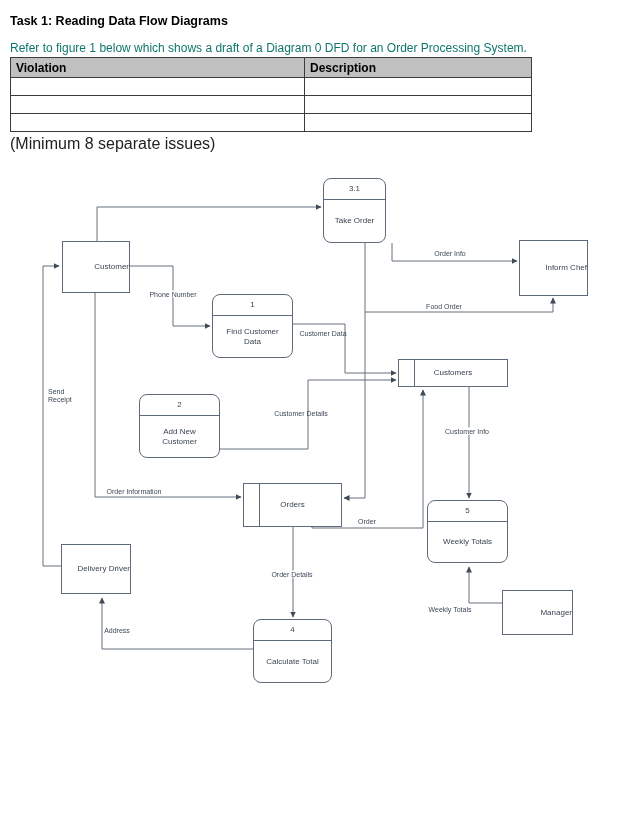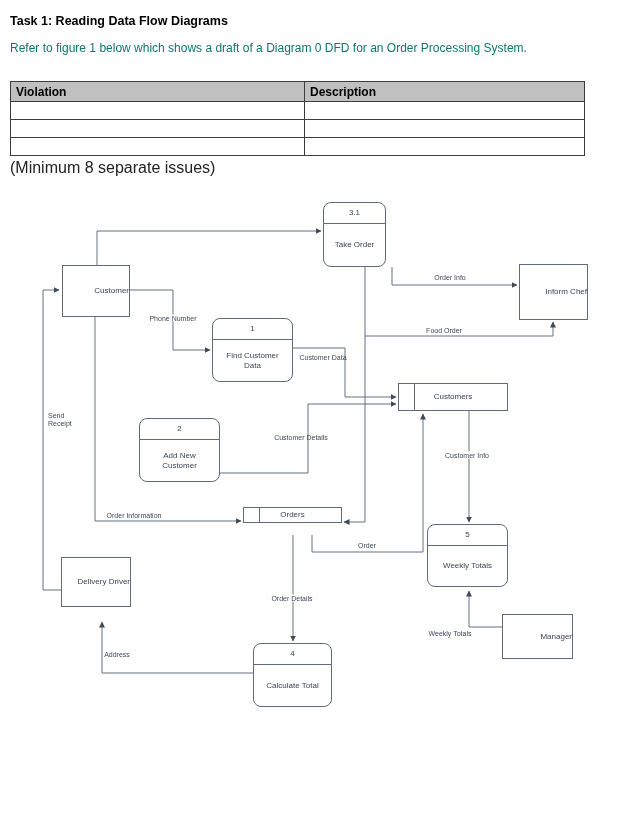--- a/index.html
+++ b/index.html
@@ -1,20 +1,20 @@
 <!DOCTYPE html>
 <html><head>
 <meta charset="utf-8">
 <style>
   html,body{margin:0;padding:0;background:#fff;}
   body{width:629px;height:826px;font-family:"Liberation Sans",sans-serif;color:#1a1a1a;overflow:hidden;}
   .doc{padding:0 10px;}
   .doc-title{font-size:12.5px;font-weight:bold;margin:14px 0 0 0;color:#000;}
   .doc-para{font-size:12px;line-height:17px;margin:12px 0 0 0;max-width:600px;color:#0f766e;}
-  table.vtable{border-collapse:collapse;width:575px;margin-top:24px;table-layout:fixed;}
+  table.vtable{border-collapse:collapse;width:522px;margin-top:0;table-layout:fixed;}
   table.vtable th,table.vtable td{border:1px solid #3c3c3c;font-size:12px;padding:1px 5px;text-align:left;}
   table.vtable th{background:#c0c0c0;font-weight:bold;height:17px;color:#000;}
   table.vtable td{height:15px;}
   .col-violation{width:283px;}
   .note{font-size:16px;margin:3px 0 0 0;color:#222;}
   .caption{font-size:12px;margin:2px 0 0 0;color:#222;}
 
   
   .diagram{position:relative;width:629px;height:545px;margin-top:8px;}
   .diagram svg.wires{position:absolute;left:0;top:0;}
@@ -112,31 +112,31 @@
       <div class="process-num">4</div>
       <div class="process-label">Calculate Total</div>
     </div>
 
     <div class="node entity shadow-left" style="left:52px;top:80px;width:68px;height:52px;">
       <span>Customer</span>
     </div>
     <div class="node entity shadow-right" style="left:509px;top:79px;width:69px;height:56px;">
       <span>Inform Chef</span>
     </div>
-    <div class="node entity shadow-left" style="left:51px;top:372px;width:70px;height:50px;">
+    <div class="node entity shadow-left" style="left:51px;top:383px;width:70px;height:50px;">
       <span>Delivery Driver</span>
     </div>
     <div class="node entity shadow-right" style="left:492px;top:421px;width:71px;height:45px;margin-top:8px;">
       <span>Manager</span>
     </div>
 
     <div class="node store" style="left:388px;top:198px;width:110px;height:28px;">
       <span>Customers</span>
     </div>
-    <div class="node store" style="left:233px;top:322px;width:99px;height:16px;">
+    <div class="node store" style="left:233px;top:322px;width:99px;height:44px;">
       <span>Orders</span>
     </div>
 
     <span class="flow-label" style="left:440px;top:92px;">Order Info</span>
     <span class="flow-label" style="left:434px;top:145px;">Food Order</span>
     <span class="flow-label bg" style="left:163px;top:133px;">Phone Number</span>
     <span class="flow-label" style="left:313px;top:172px;">Customer Data</span>
     <span class="flow-label" style="left:291px;top:252px;">Customer Details</span>
     <span class="flow-label" style="left:124px;top:330px;">Order Information</span>
     <span class="flow-label" style="left:357px;top:360px;">Order</span>

